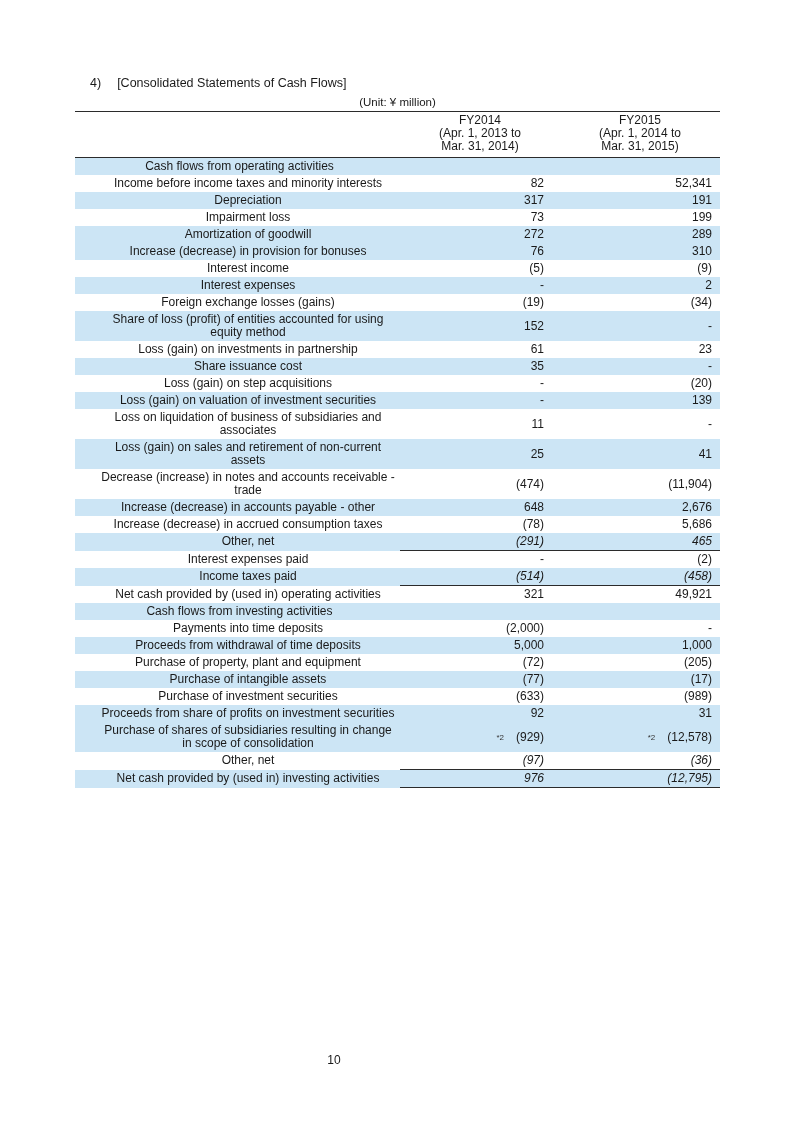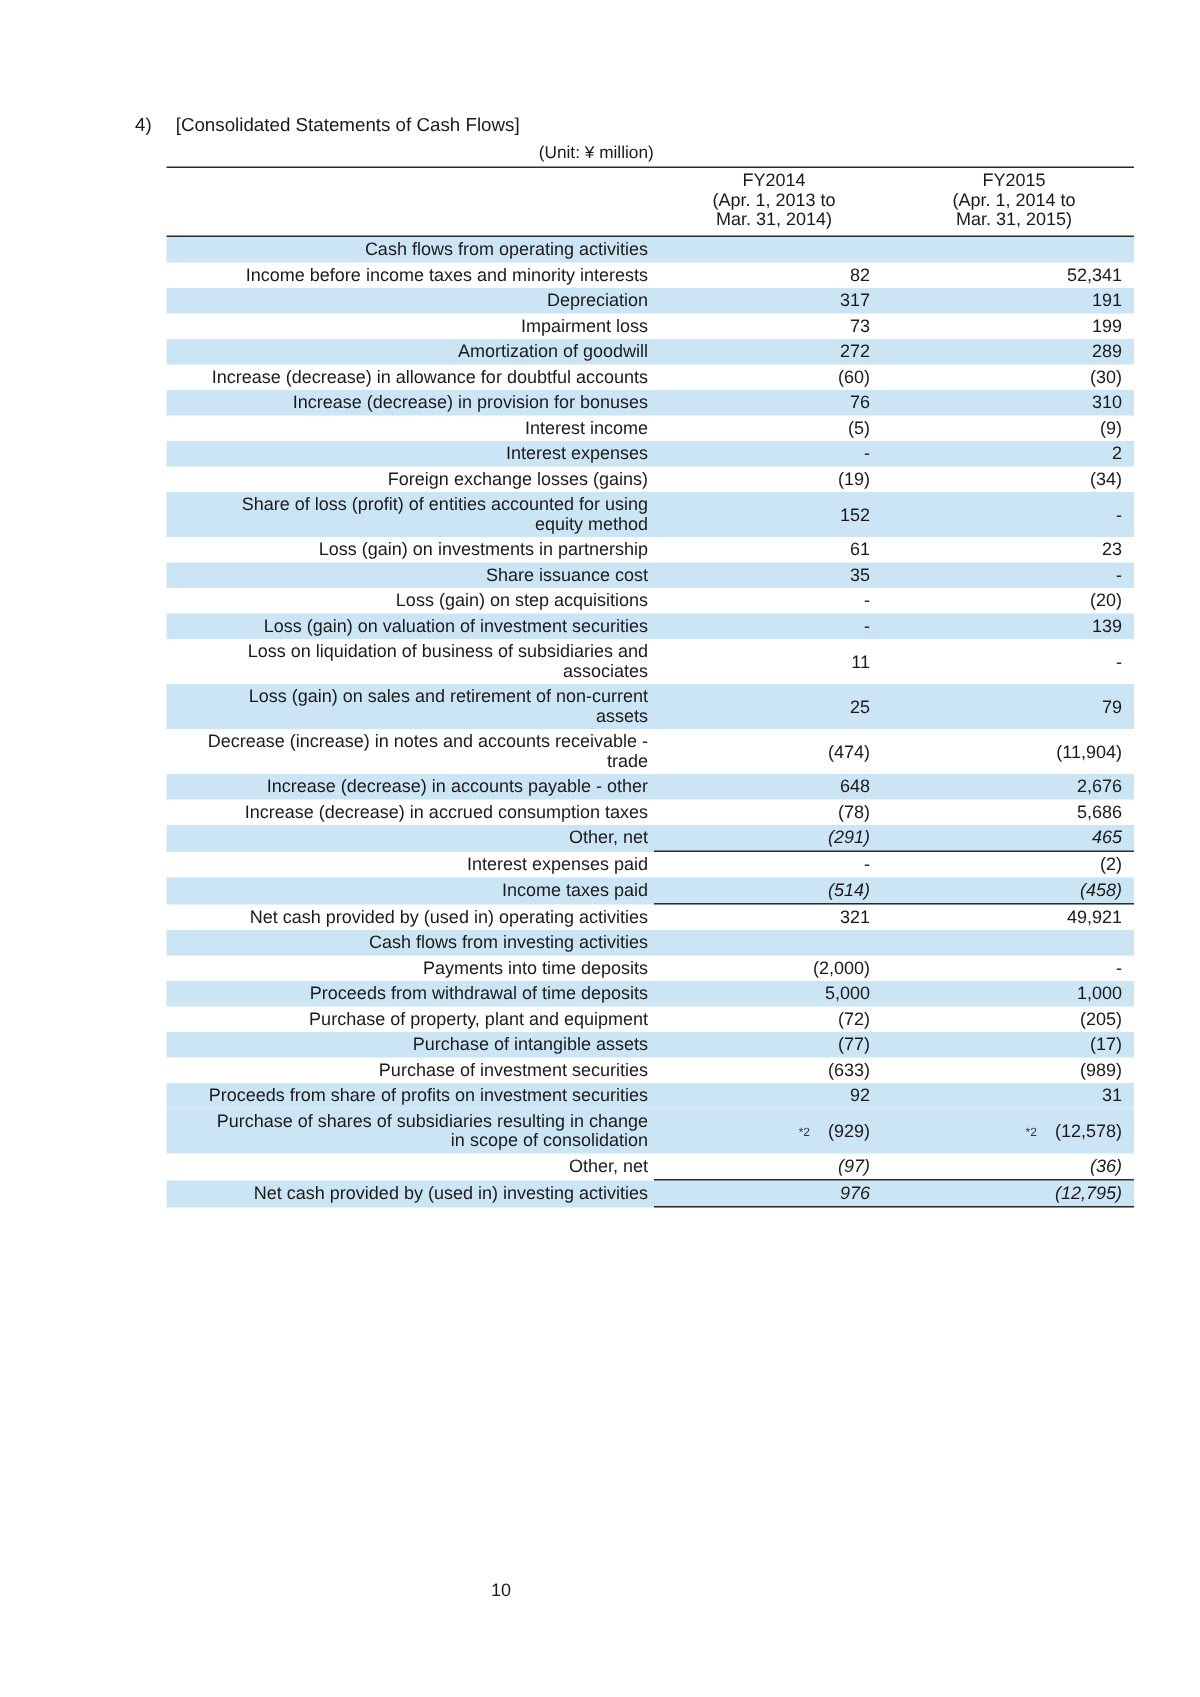--- a/index.html
+++ b/index.html
@@ -12,32 +12,32 @@
     position:absolute;top:76px;left:90px;font-size:12.5px;line-height:14px;
     display:flex;gap:16px;
   }
   .unit-note{
     position:absolute;top:96px;left:75px;width:645px;text-align:center;
     font-size:11.5px;line-height:13px;
   }
   .table-wrap{position:absolute;top:111px;left:75px;width:645px;}
   table{
     width:100%;border-collapse:collapse;table-layout:fixed;
-    font-size:12px;border-top:1.5px solid #2b2b2b;margin-left:36px;
+    font-size:12px;border-top:1.5px solid #2b2b2b;
   }
   col.c-label{width:325px;}
   col.c-num{width:160px;}
   thead tr{border-bottom:1px solid #2b2b2b;}
   thead td{
     text-align:center;vertical-align:top;padding:2px 0 4px 0;
     font-size:12px;line-height:13px;
   }
   td{vertical-align:middle;}
   td.label{
-    padding:2px 4px 2px 25px;line-height:13px;text-align:right;
+    padding:2px 4px 2px 25px;line-height:13px;text-align:center;
   }
   td.label.section{padding-left:8px;}
   td.num{
     text-align:right;line-height:13px;padding:2px 0;
   }
   td.num.col1{padding-right:16px;}
   td.num.col2{padding-right:8px;}
   tr.shaded{background:#cce5f5;}
   td.underline{border-bottom:1px solid #2b2b2b;font-style:italic;}
   .note{
@@ -99,25 +99,20 @@
         <tr>
           <td class="label">Impairment loss</td>
           <td class="num col1"><span>73</span></td>
           <td class="num col2"><span>199</span></td>
         </tr>
         <tr class="shaded">
           <td class="label">Amortization of goodwill</td>
           <td class="num col1"><span>272</span></td>
           <td class="num col2"><span>289</span></td>
         </tr>
-        <tr>
-          <td class="label">Increase (decrease) in allowance for doubtful accounts</td>
-          <td class="num col1"><span>(60)</span></td>
-          <td class="num col2"><span>(30)</span></td>
-        </tr>
         <tr class="shaded">
           <td class="label">Increase (decrease) in provision for bonuses</td>
           <td class="num col1"><span>76</span></td>
           <td class="num col2"><span>310</span></td>
         </tr>
         <tr>
           <td class="label">Interest income</td>
           <td class="num col1"><span>(5)</span></td>
           <td class="num col2"><span>(9)</span></td>
         </tr>
@@ -157,21 +152,21 @@
           <td class="num col2"><span>139</span></td>
         </tr>
         <tr>
           <td class="label">Loss on liquidation of business of subsidiaries and associates</td>
           <td class="num col1"><span>11</span></td>
           <td class="num col2"><span>-</span></td>
         </tr>
         <tr class="shaded">
           <td class="label">Loss (gain) on sales and retirement of non-current assets</td>
           <td class="num col1"><span>25</span></td>
-          <td class="num col2"><span>79</span></td>
+          <td class="num col2"><span>41</span></td>
         </tr>
         <tr>
           <td class="label">Decrease (increase) in notes and accounts receivable - trade</td>
           <td class="num col1"><span>(474)</span></td>
           <td class="num col2"><span>(11,904)</span></td>
         </tr>
         <tr class="shaded">
           <td class="label">Increase (decrease) in accounts payable - other</td>
           <td class="num col1"><span>648</span></td>
           <td class="num col2"><span>2,676</span></td>

